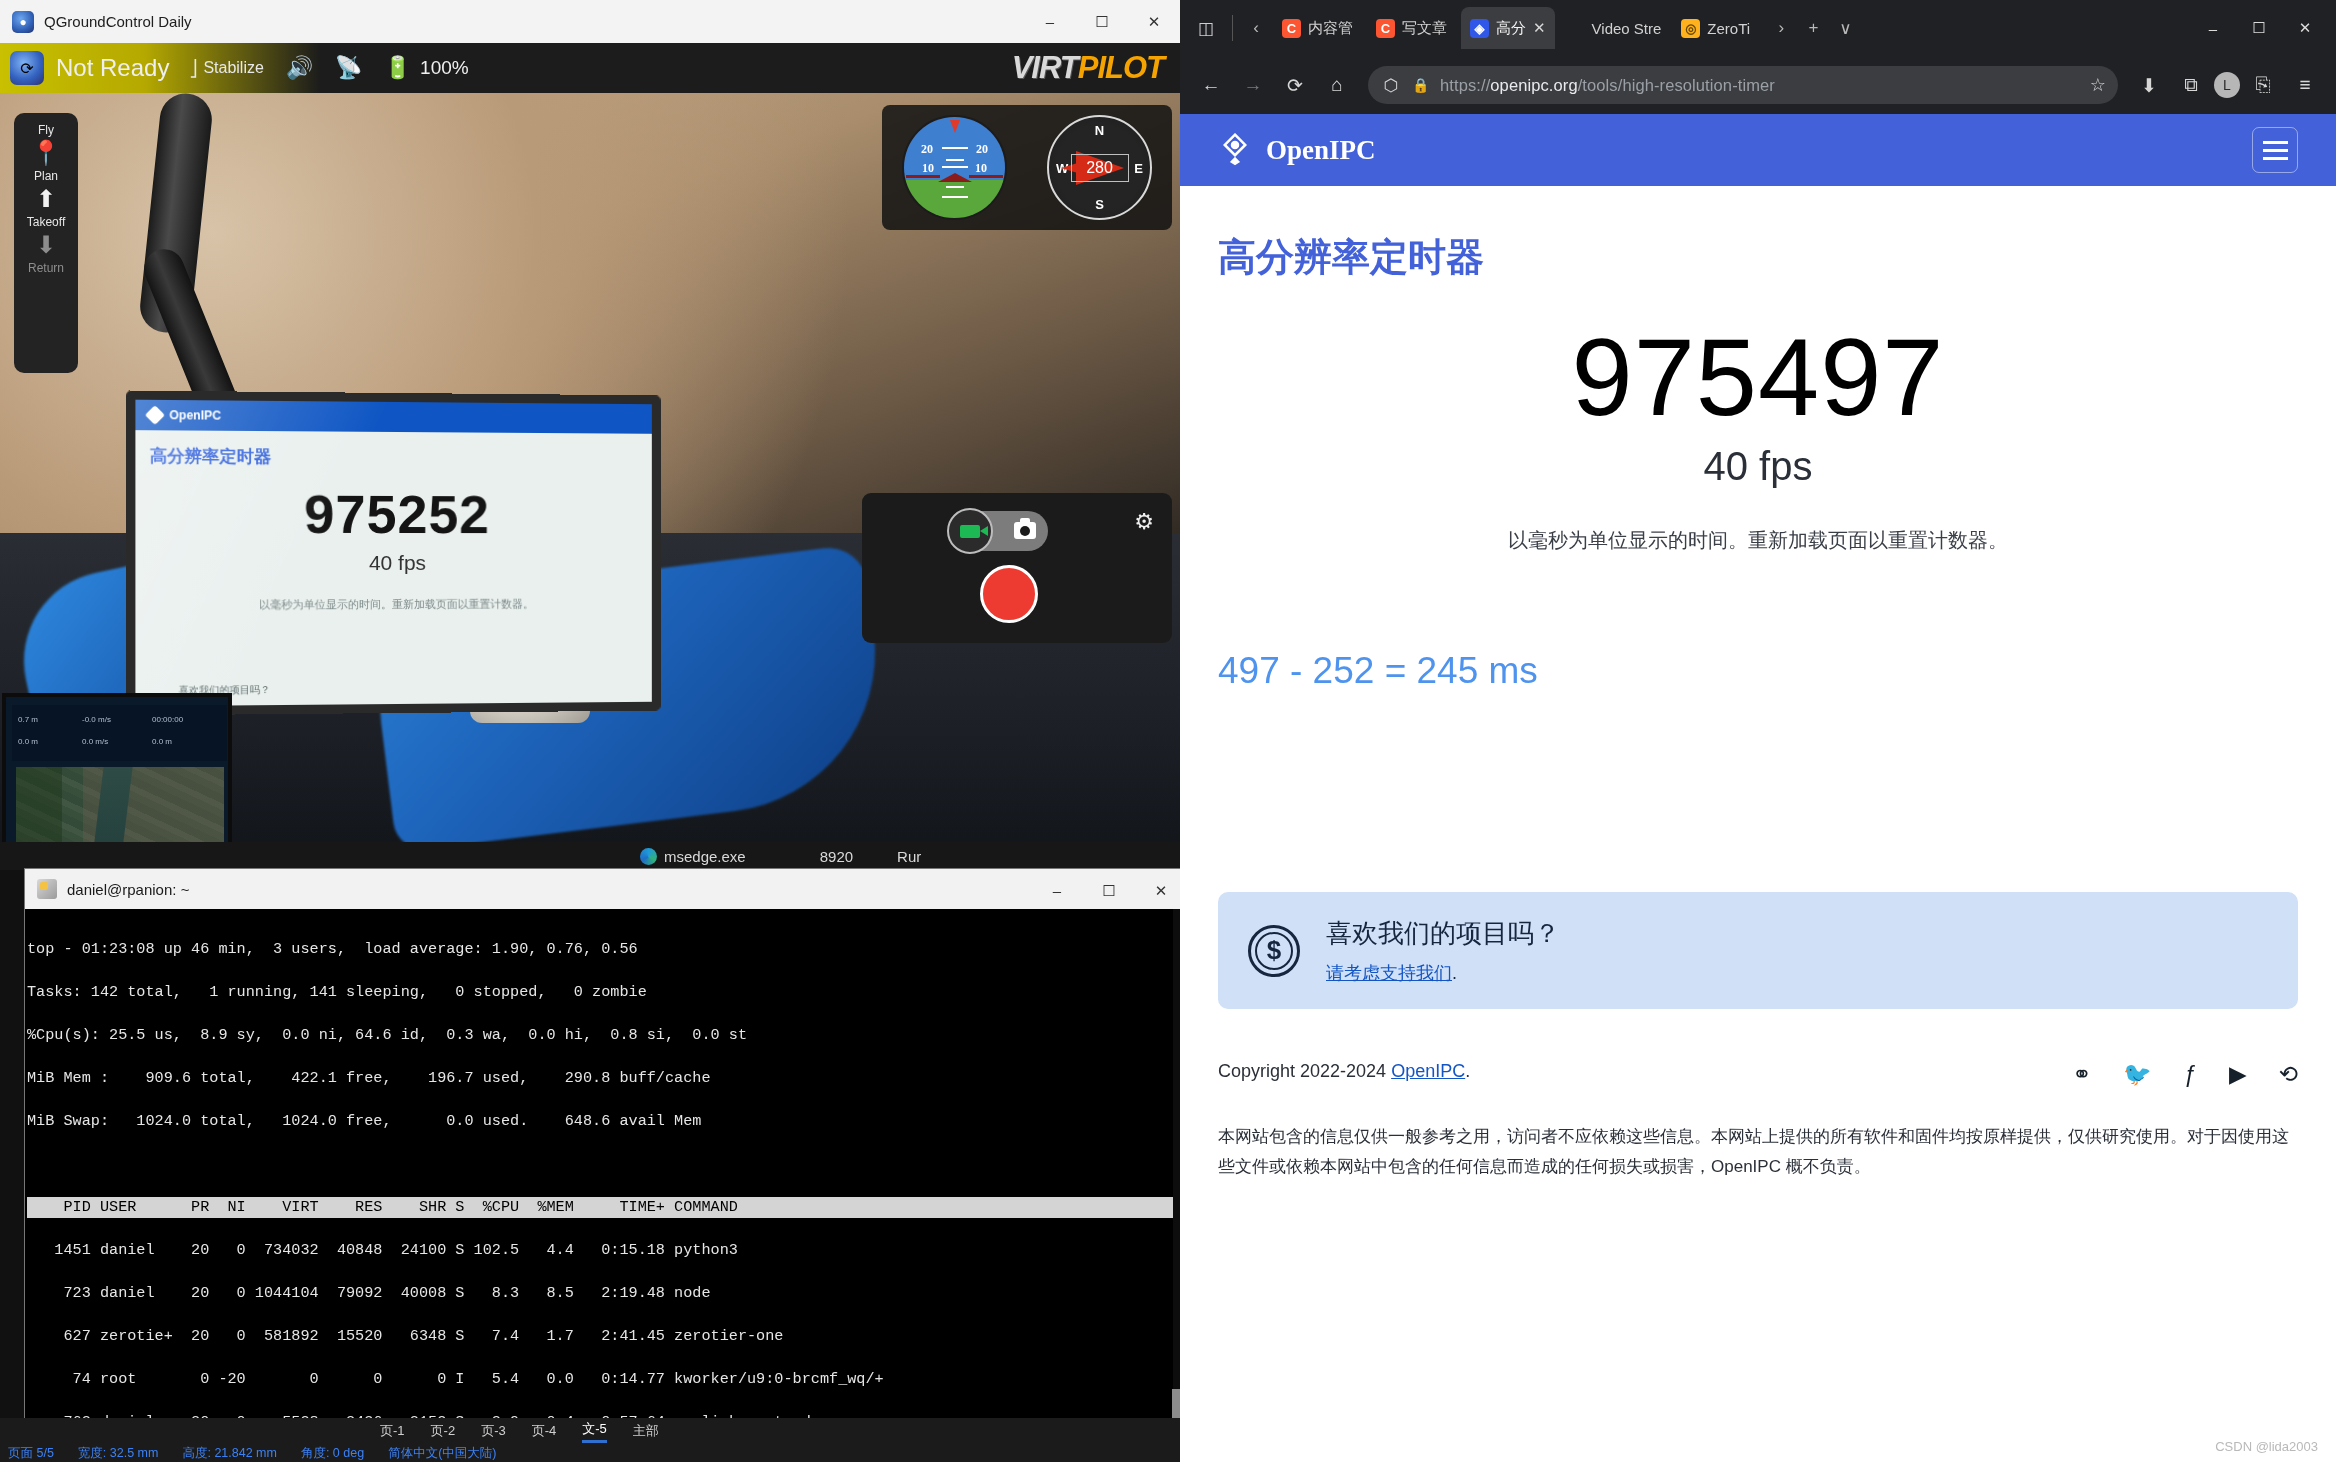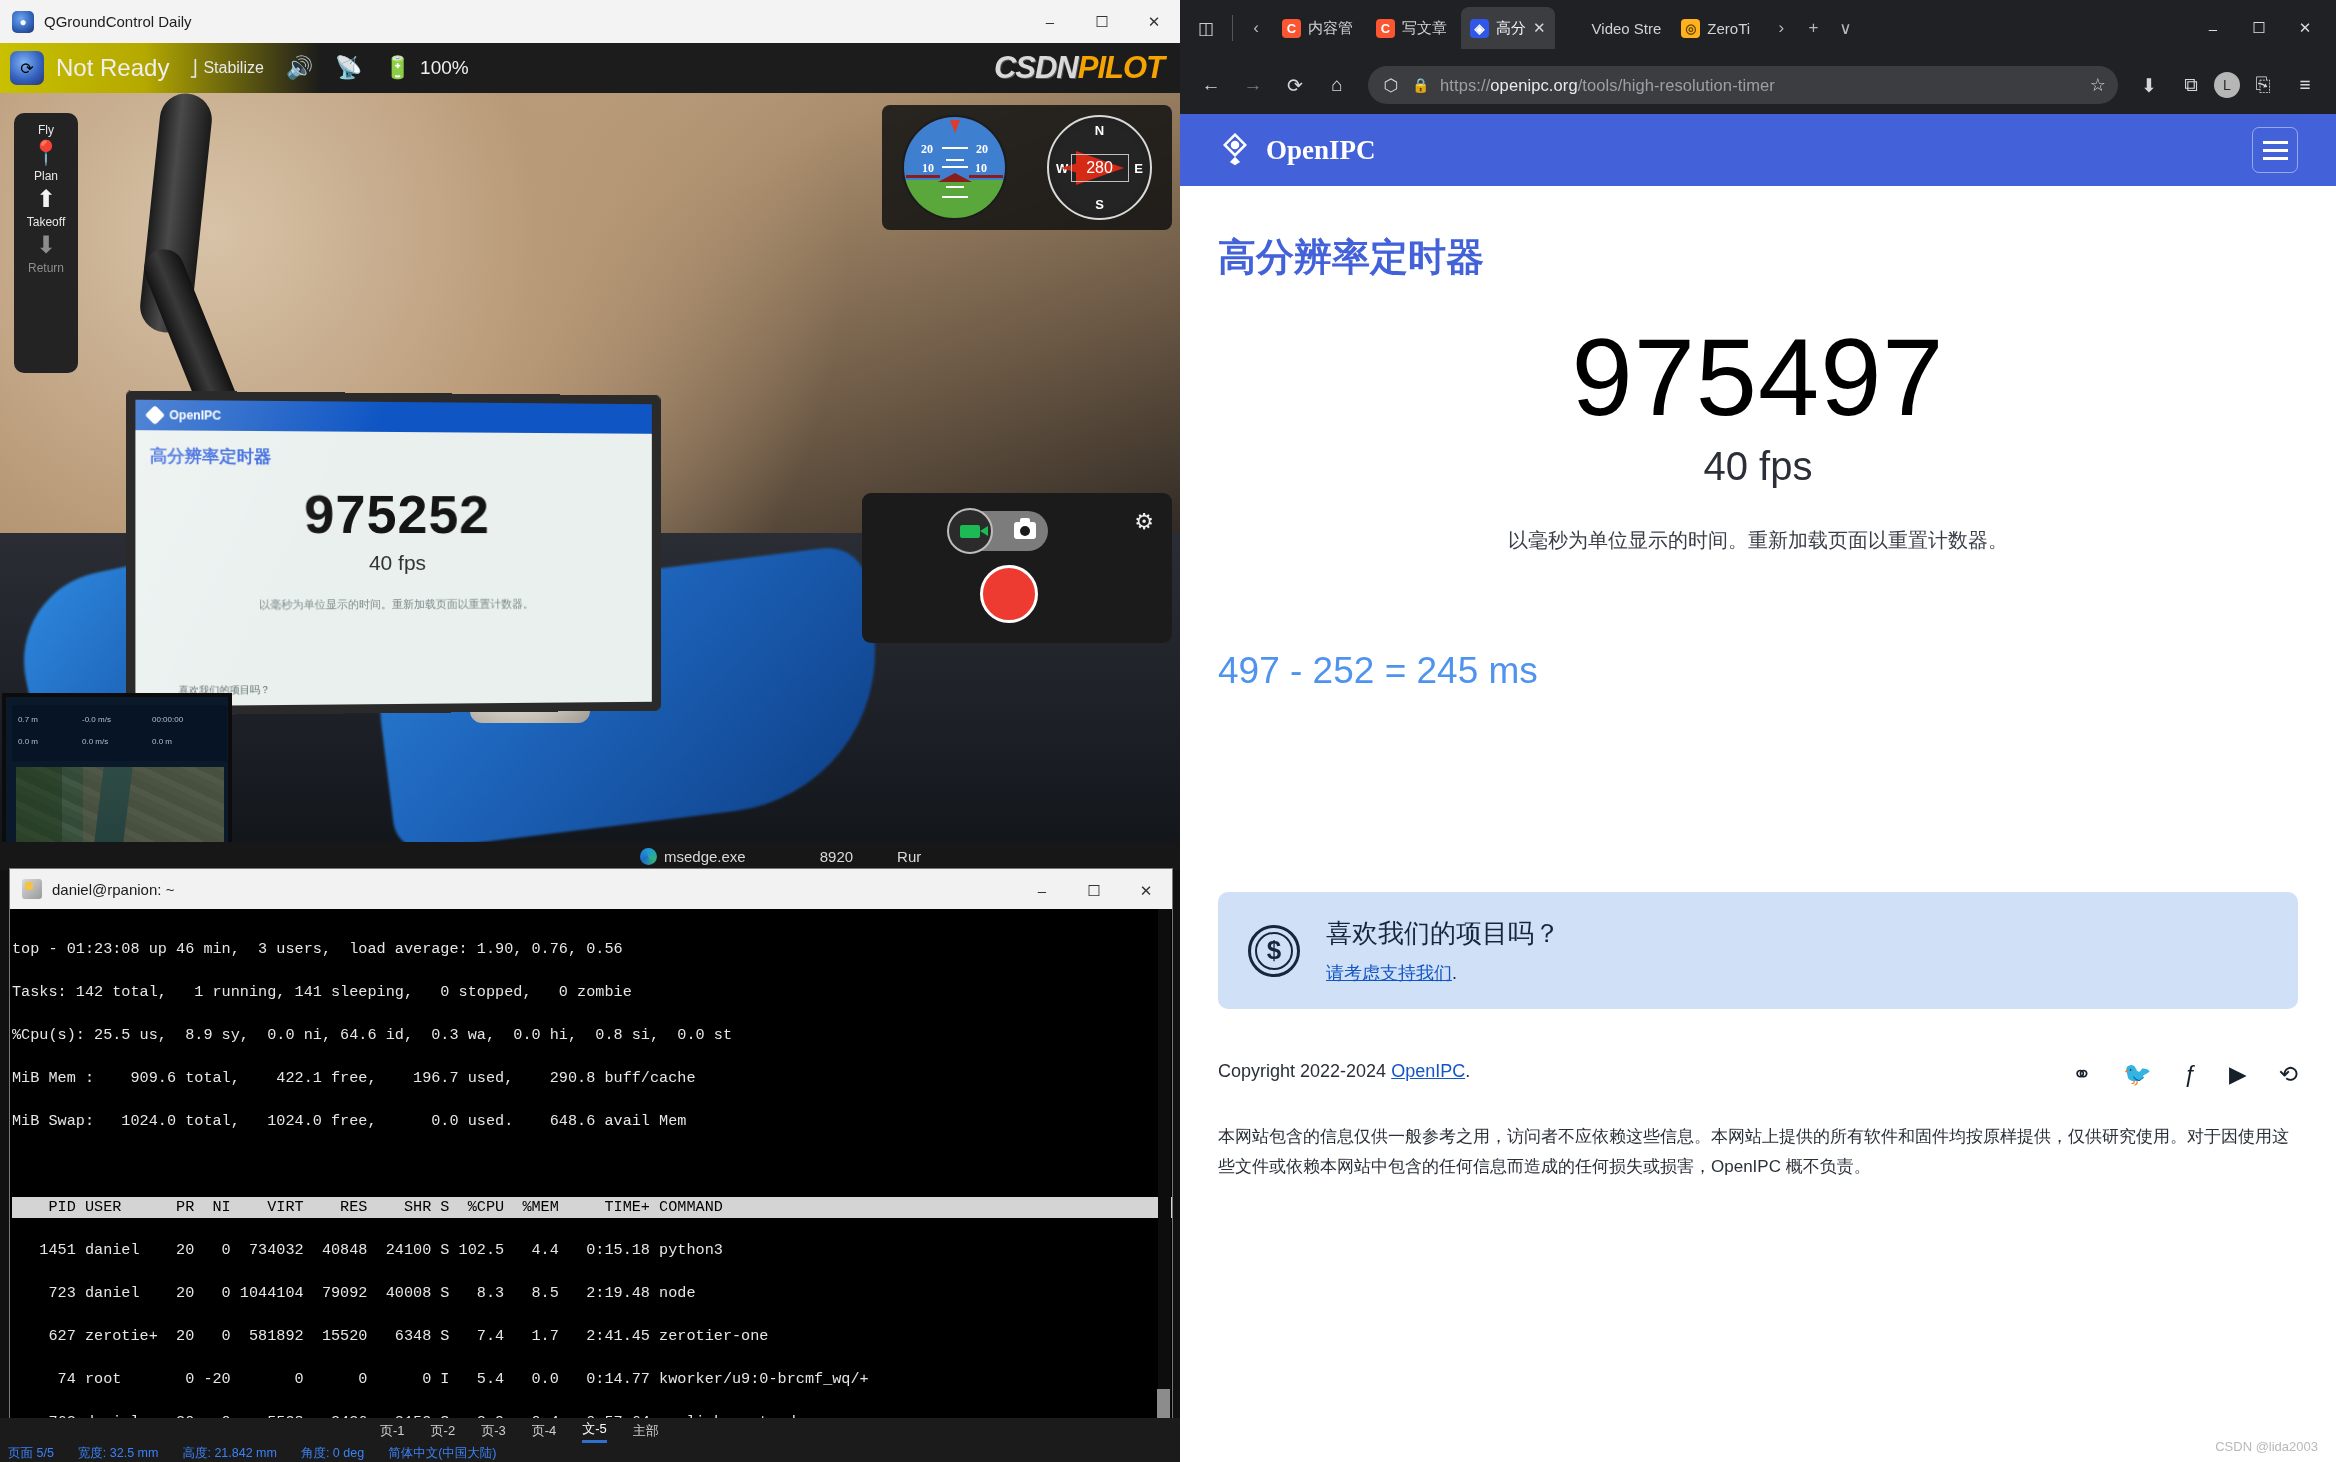--- a/index.html
+++ b/index.html
@@ -164,21 +164,21 @@
   .tel-it { display:flex; align-items:center; gap:5px; white-space:nowrap; }
 
   
   .tmstrip { position:absolute; left:0; top:842px; width:1180px; height:28px;
     background:#171717; color:#d9d9d9; font-size:15px; display:flex; align-items:center; }
   .tms-ico { width:17px; height:17px; border-radius:50%; margin-left:640px;
     background:conic-gradient(#1f9ad6,#31b27c,#1e6ec8,#1f9ad6); }
   .tms-t { margin-left:7px; } .tms-pid { margin-left:74px; } .tms-run { margin-left:44px; }
 
   
-  #term { position:absolute; left:9px; top:868px; width:1164px; height:572px;
+  #term { position:absolute; left:24px; top:868px; width:1164px; height:572px;
     background:#000; border:1px solid #777; }
   .term-title { height:40px; background:#f2f2f2; display:flex; align-items:center; padding-left:12px; }
   .term-ico { width:20px; height:20px; background:linear-gradient(135deg,#d8d8d8,#9a9a9a);
     border-radius:3px; position:relative; }
   .term-ico:after { content:""; position:absolute; left:3px; top:3px; width:8px; height:8px;
     background:#f5c242; border-radius:2px; }
   .term-title-t { font-size:15px; color:#1a1a1a; margin-left:10px; }
   .term-body { background:#000; color:#e6e6e6; font-family:"Liberation Mono", monospace;
     font-size:15.2px; line-height:21.5px; padding:8px 0 0 2px; white-space:pre; overflow:hidden;
     height:532px; position:relative; }
@@ -288,21 +288,21 @@
         <div class="tb-mode">
           <span>⎦</span>
           <span>Stabilize</span>
         </div>
         <div class="tb-ico" style="color:#2f6fd0;">🔊</div>
         <div class="tb-ico">📡</div>
         <div class="tb-ico">🔋</div>
         <div class="tb-batt">100%</div>
       </div>
       <div class="ardupilot-logo">
-        <span class="ap-a">CSDN</span><span class="ap-b">PILOT</span>
+        <span class="ap-a">VIRT</span><span class="ap-b">PILOT</span>
       </div>
     </div>
 
     <div class="videoarea">
       <div class="v-wall"></div>
       <div class="v-arm"></div>
       <div class="v-arm2"></div>
       <div class="v-desk"></div>
       <div class="v-blue"></div>
       <div class="v-blue2"></div>

